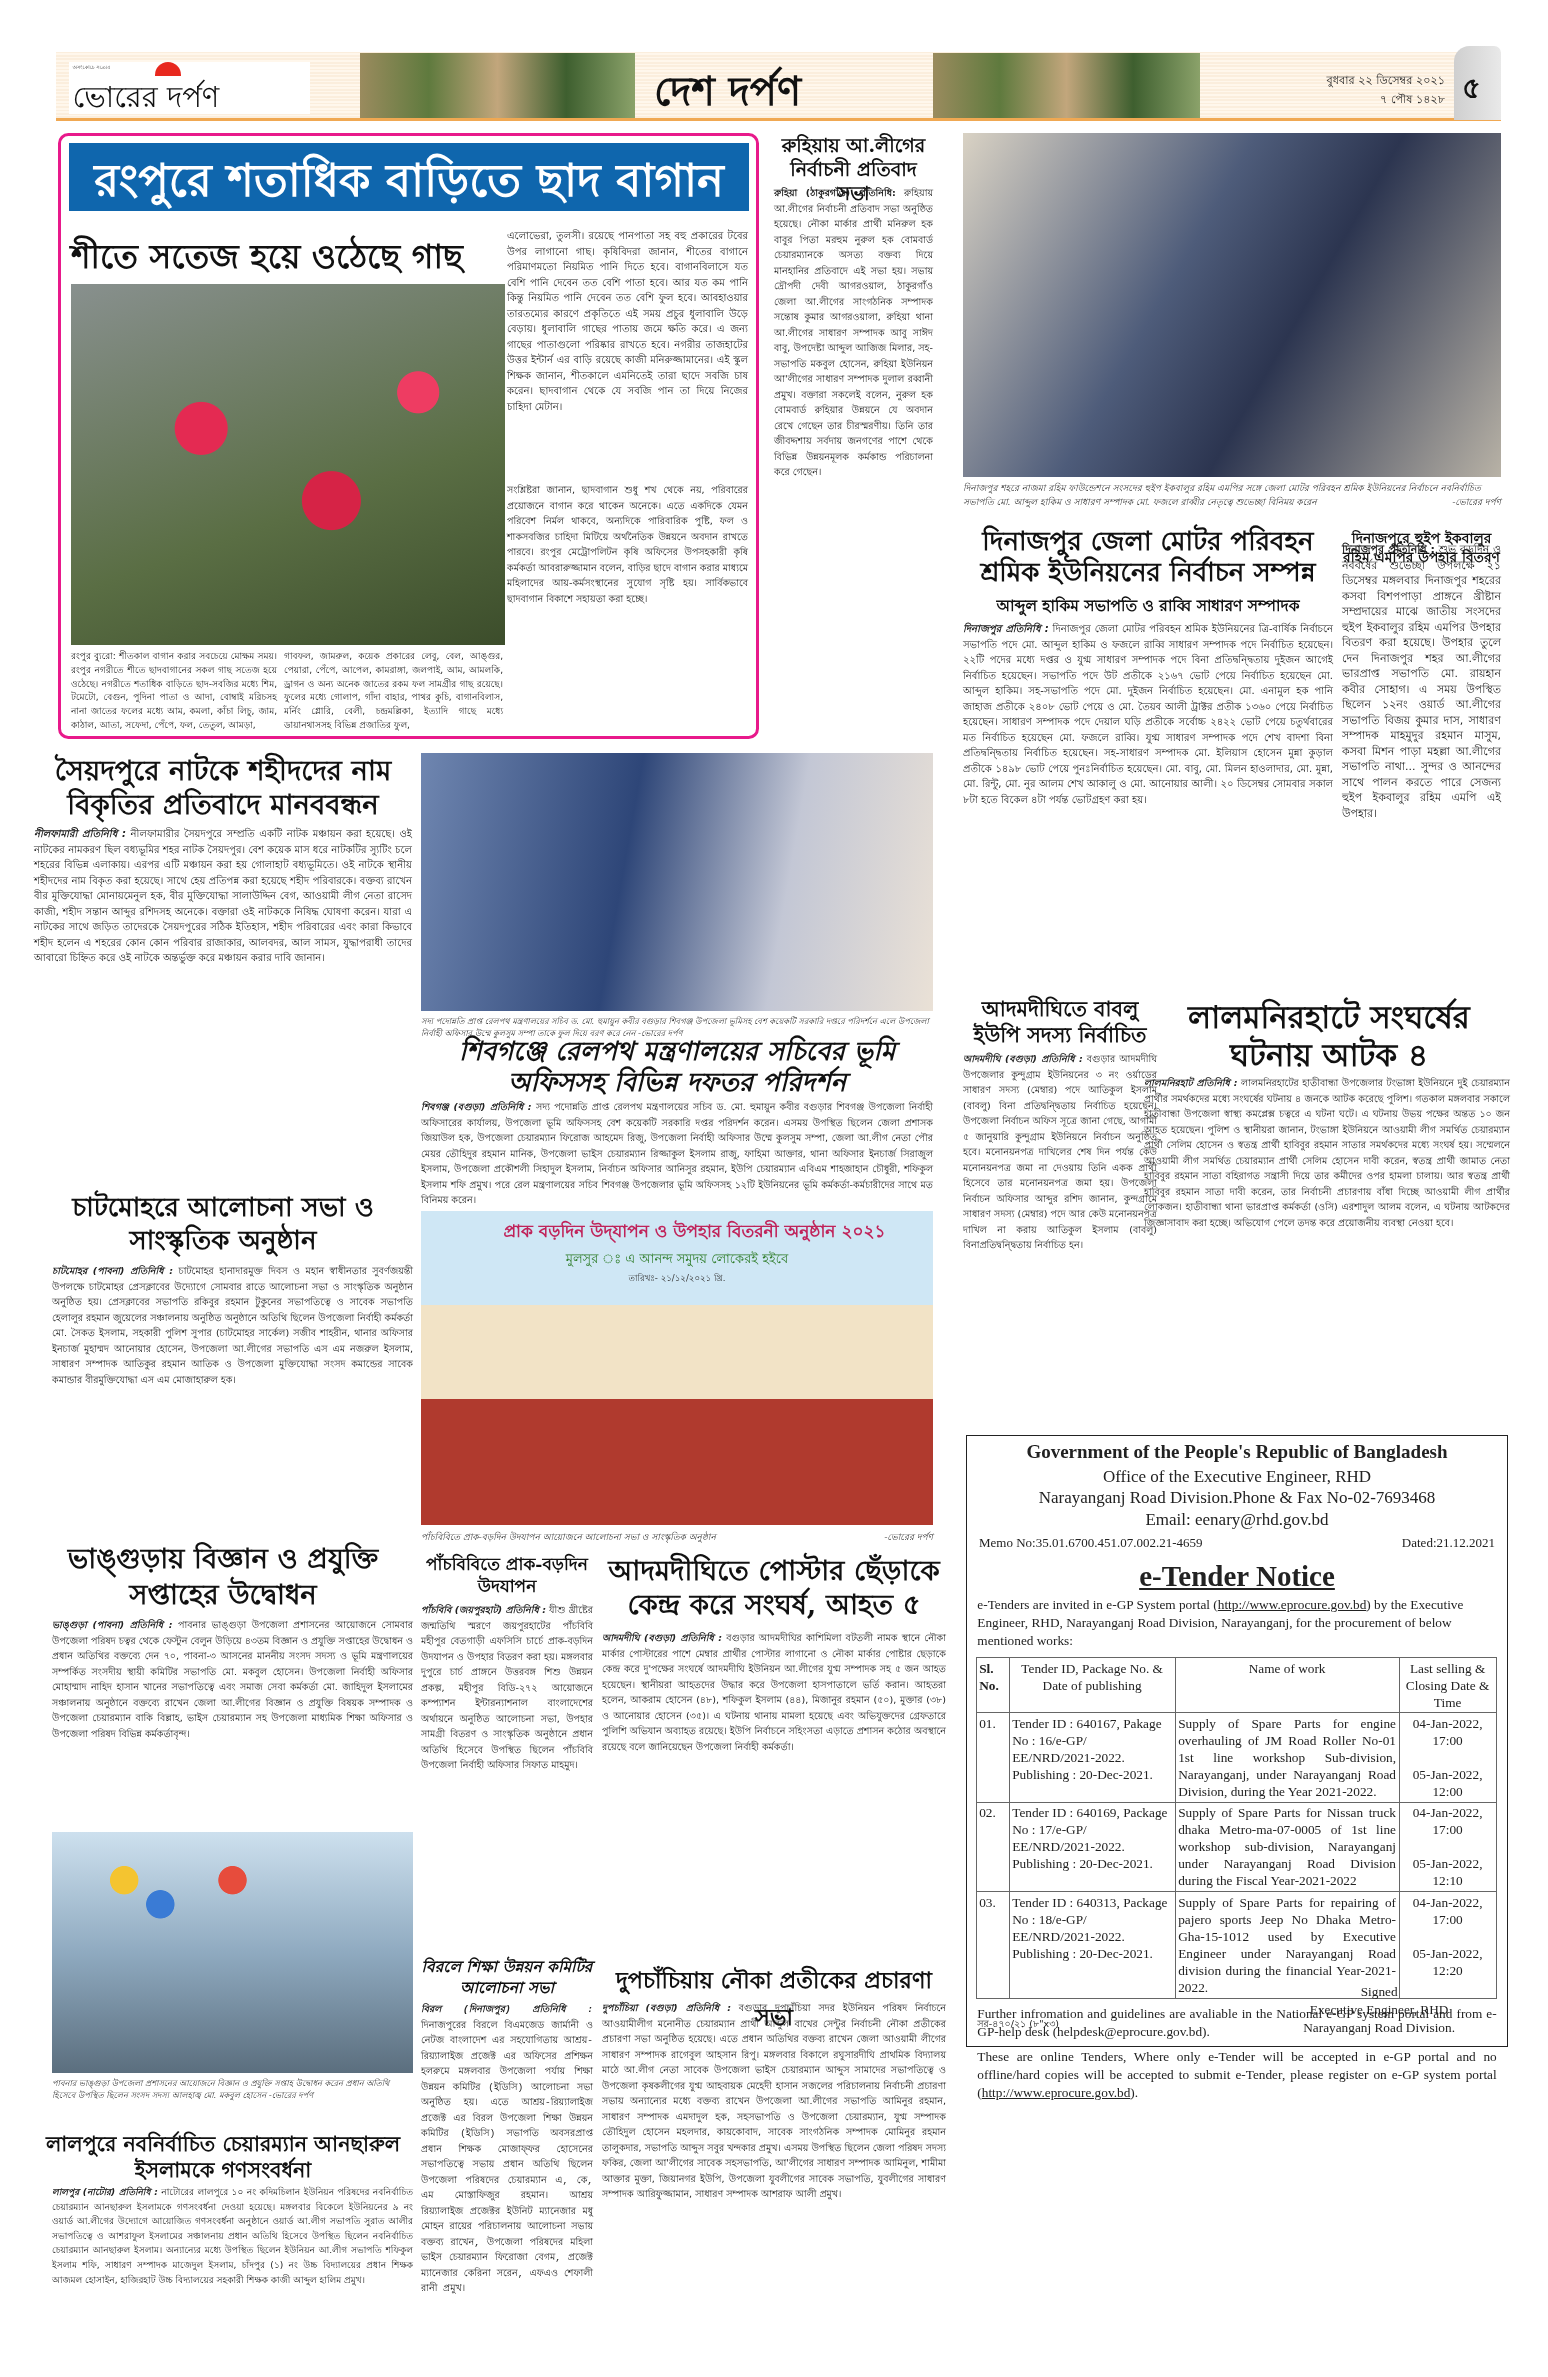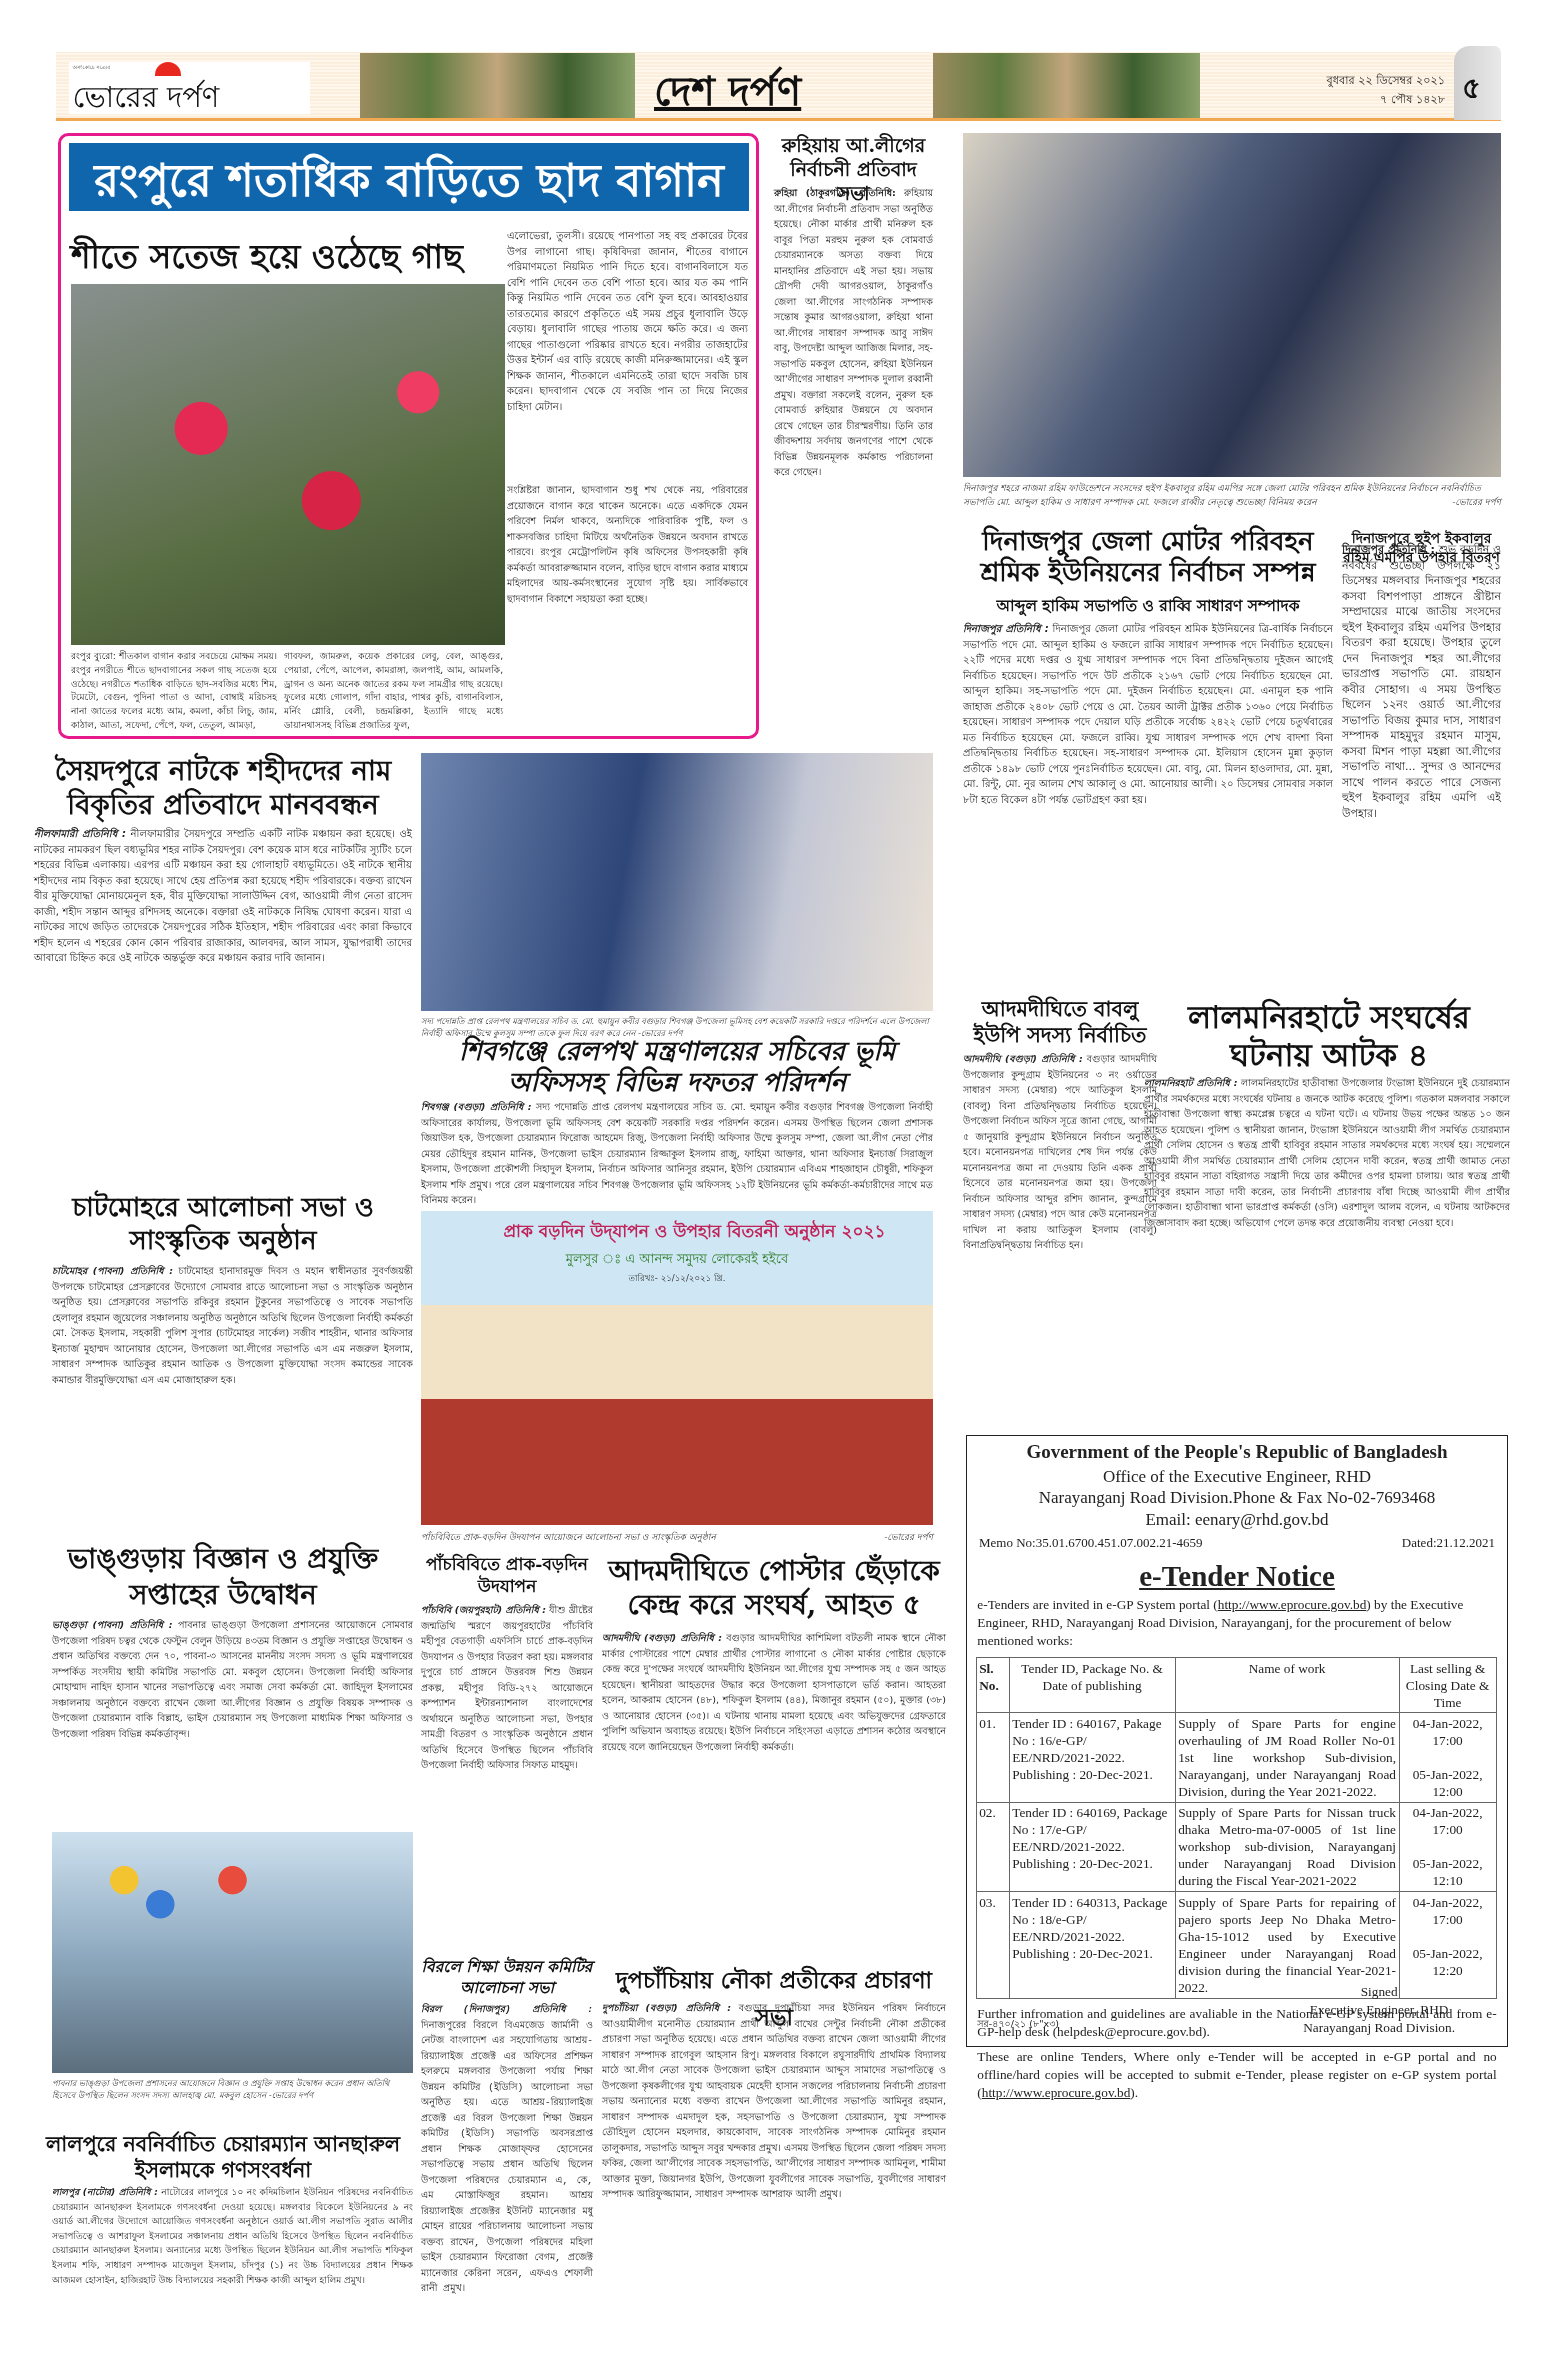--- a/index.html
+++ b/index.html
@@ -4,21 +4,21 @@
 <style>
   * { box-sizing: border-box; margin: 0; padding: 0; }
   body { width: 1548px; height: 2377px; background: #fff; font-family: "DejaVu Sans", sans-serif; color: #111; position: relative; overflow: hidden; }
   .abs { position: absolute; }
   .masthead { left: 56px; top: 52px; width: 1445px; height: 69px; background: repeating-linear-gradient(0deg,#fbeedd 0 1.7px,#fff7ec 1.7px 3.4px); border-bottom: 3.4px solid #f0a852; }
   .logo { left: 69px; top: 62px; width: 241px; height: 52px; background: #fff; }
   .logo-small { font-size: 5.2px; color:#333; position:absolute; left:3.4px; top:1.7px; }
   .logo-text { font-family: "DejaVu Serif", serif; font-weight: normal; font-size: 29px; position: absolute; left: 3.4px; top: 12px; color:#111; }
   .sun { position:absolute; left: 86px; top: 0px; width: 26px; height: 13.8px; border-radius: 26px 26px 0 0; background: #e8281e; }
   .photo-strip { background: linear-gradient(90deg,#9a8b5e,#5f7a3e,#c2a67c,#3e5f2f,#8ba26a); }
-  .section-title { left: 654px; top: 60px; font-family: "DejaVu Serif", serif; font-weight: bold; font-size: 40px; text-decoration: underline; }
+  .section-title { left: 654px; top: 60px; font-family: "DejaVu Serif", serif; font-weight: bold; font-size: 40px; }
   .date { right: 103px; top: 71px; text-align: right; font-size: 11.2px; line-height: 19px; color:#222; }
   .page-tab { left: 1454px; top: 46px; width: 47px; height: 74px; background: linear-gradient(90deg,#cfcfcf,#e9e9e9); border-radius: 15.5px 6.9px 0 0; }
   .page-no { left: 1462px; top: 65px; font-size: 29px; font-weight: bold; }
   .feature { left: 58px; top: 133px; width: 701px; height: 606px; border: 3.4px solid #e8198b; border-radius: 10.3px; }
   .feature-head { left: 69px; top: 143px; width: 680px; height: 68px; background: #0f66ad; color: #fff; font-family: "DejaVu Serif", serif; font-size: 45px; font-weight: bold; text-align: center; line-height: 76px; }
   .sub-head { font-family: "DejaVu Serif", serif; font-weight: bold; color:#111; }
   .body-text { font-size: 10px; line-height: 15.5px; text-align: justify; color: #222; }
   .photo { border: 0; }
   .flowers { background: radial-gradient(circle at 30% 40%,#e42a52 0 26px,transparent 27px), radial-gradient(circle at 60% 60%,#d62346 0 29px,transparent 30px), radial-gradient(circle at 80% 30%,#ee3c62 0 20.6px,transparent 21.5px), linear-gradient(160deg,#88908e,#5a6e44 60%,#3c4d2b); }
   .people { background: linear-gradient(120deg,#d9d2c4,#4e5c7a 40%,#2c3550 60%,#b8b2a6); }

